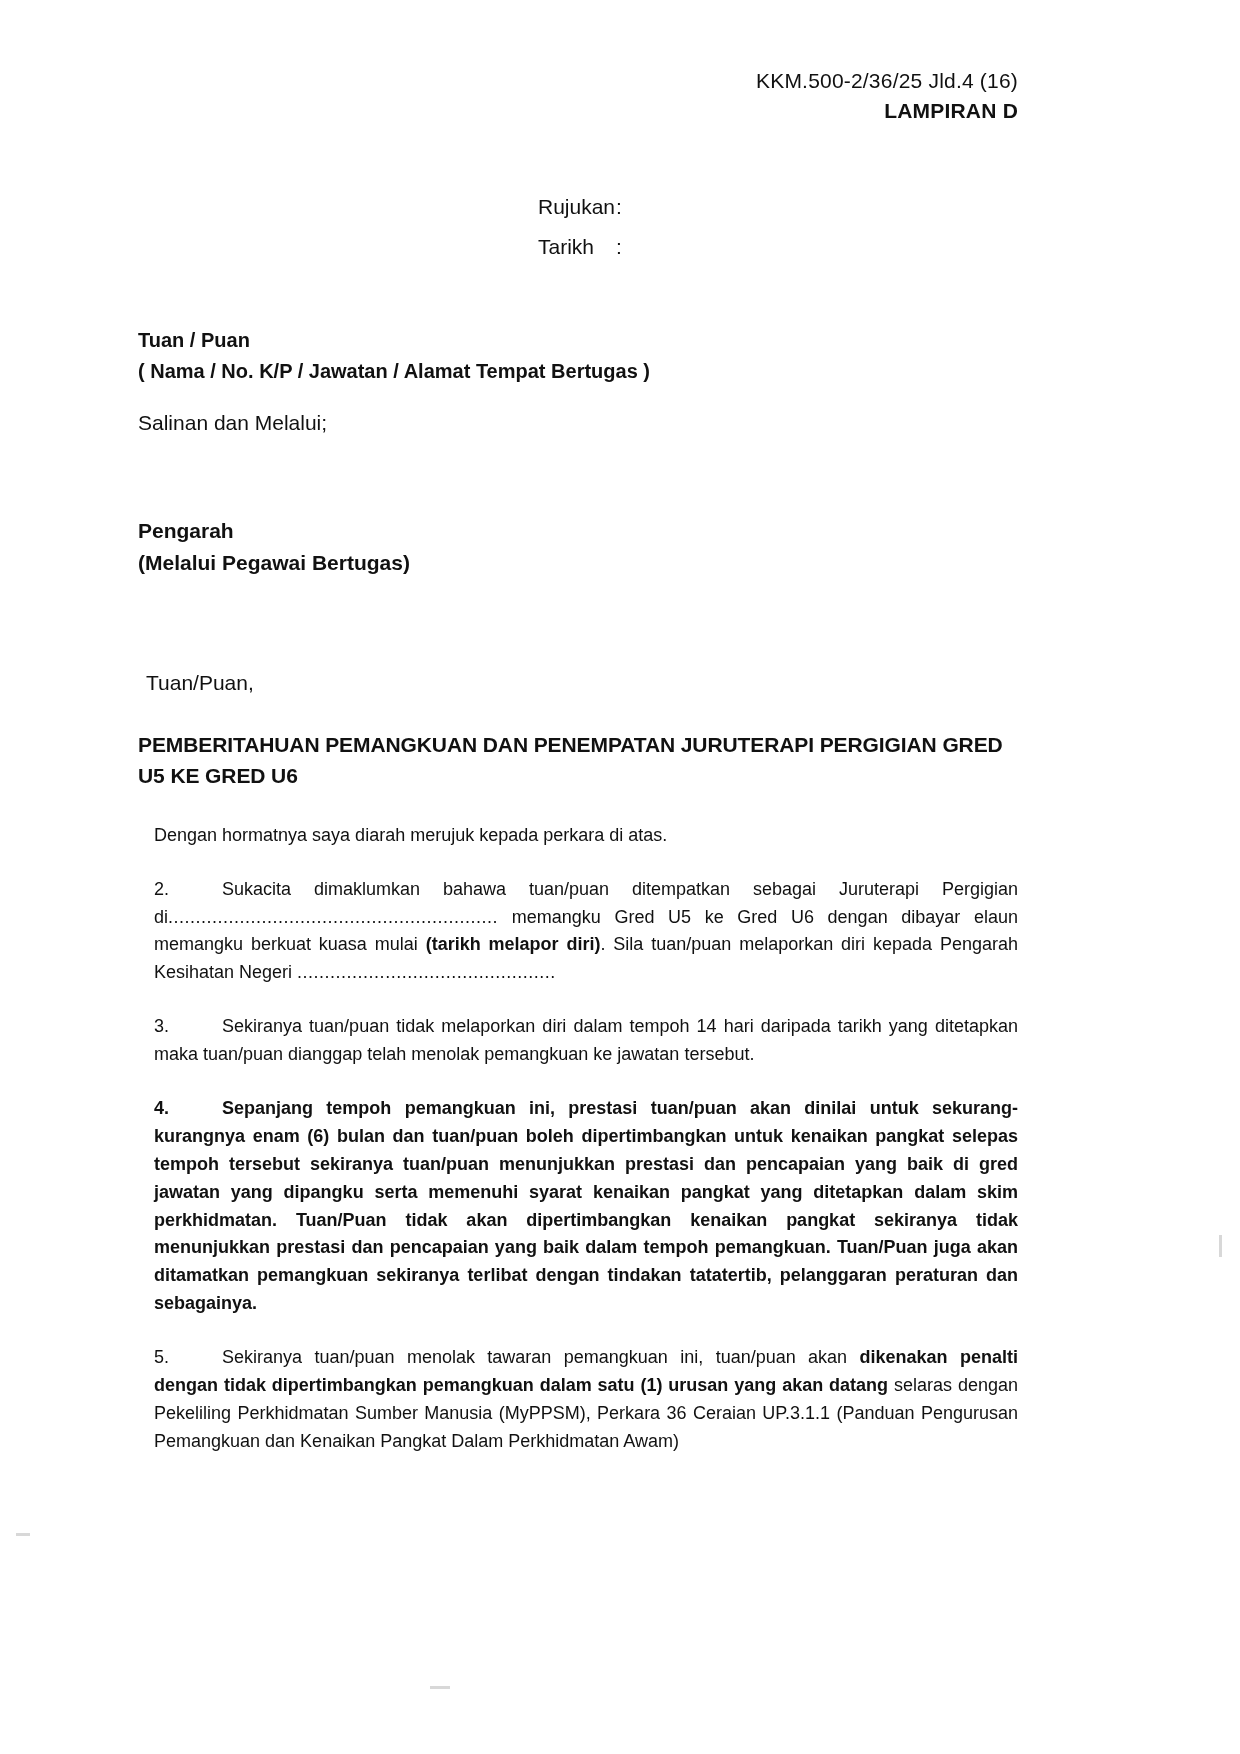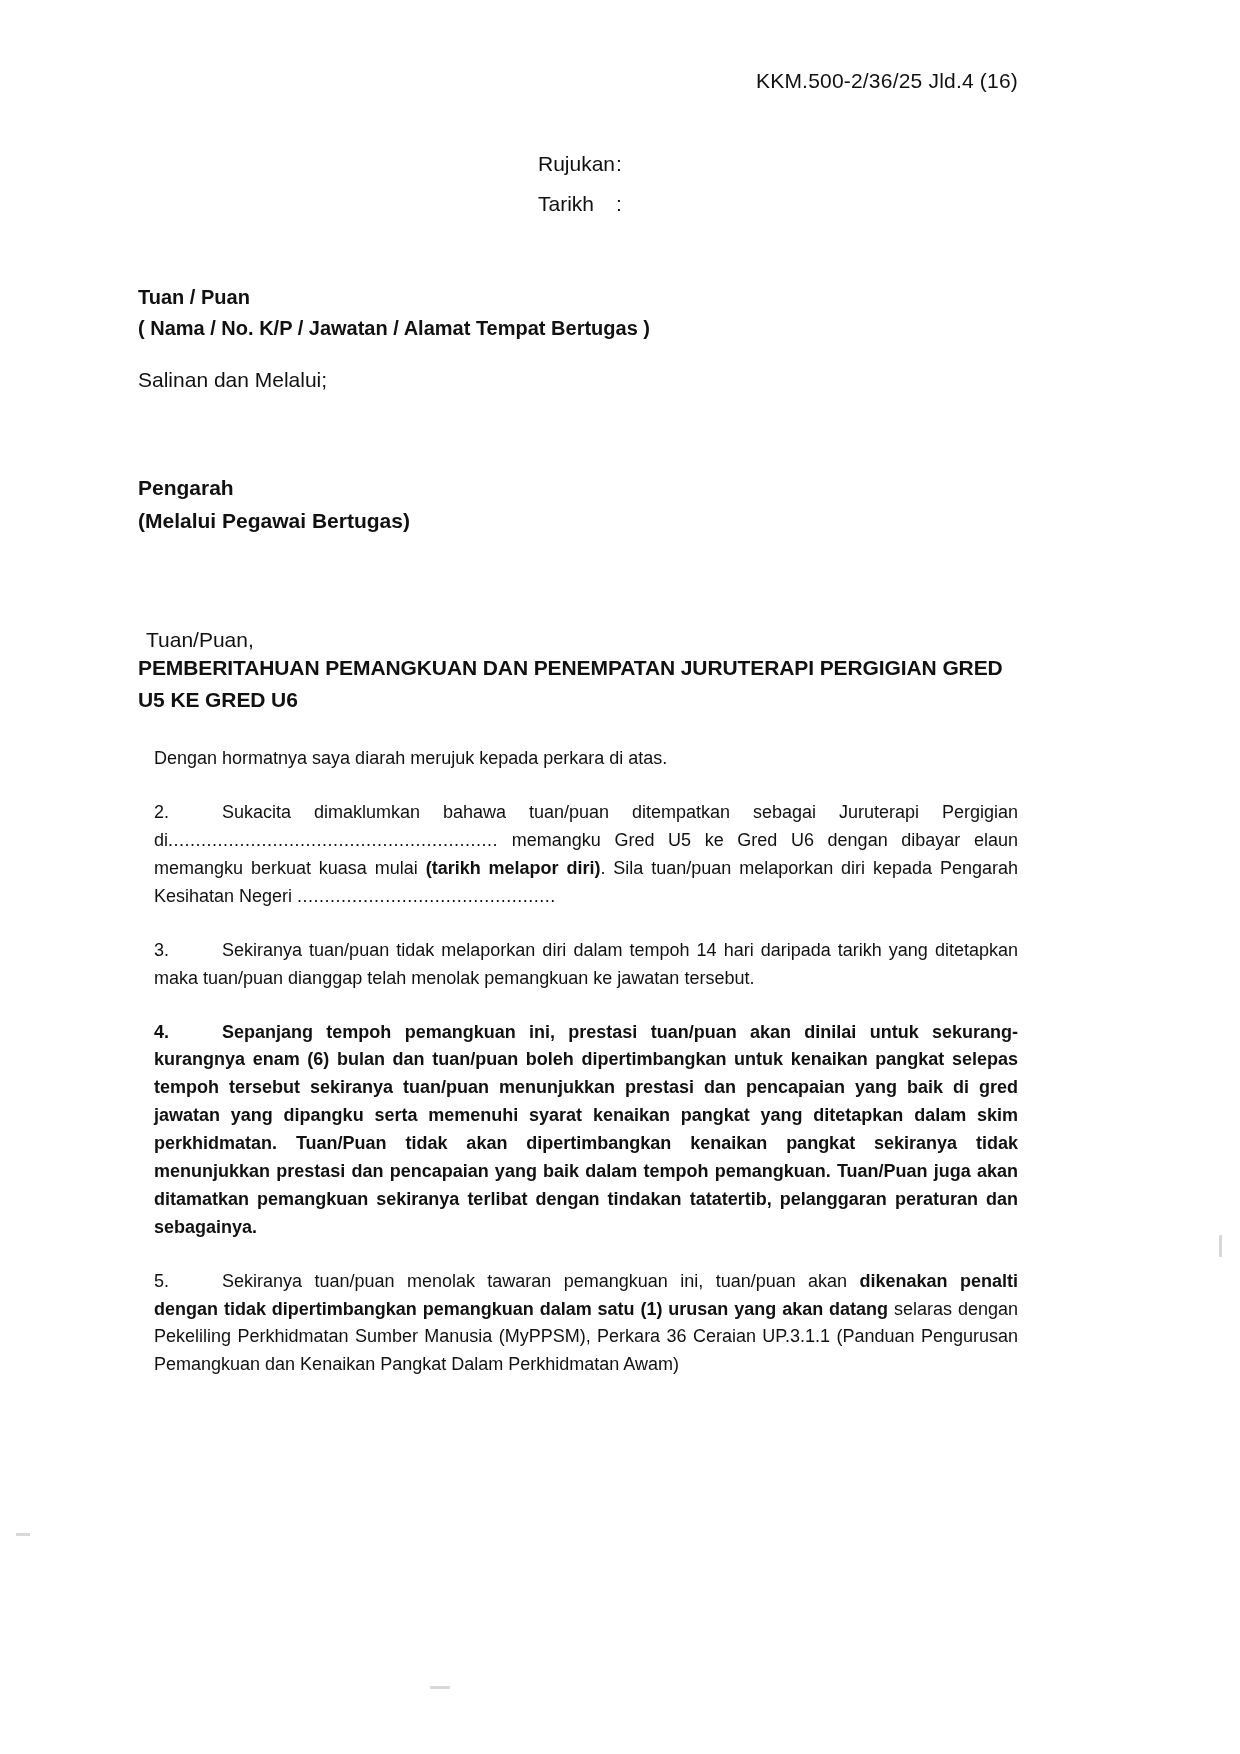--- a/index.html
+++ b/index.html
@@ -37,21 +37,21 @@
     line-height: 1.45;
     letter-spacing: 0.2px;
   }
   .doc-ref .lampiran {
     font-weight: bold;
     font-size: 21px;
   }
 
   
   .ref-block {
-    margin-top: 48px;
+    margin-top: 60px;
     font-size: 21px;
     line-height: 1.9;
     padding-left: 400px;
   }
   .ref-row {
     display: flex;
   }
   .ref-label {
     width: 78px;
   }
@@ -78,20 +78,21 @@
     line-height: 1.55;
   }
 
   .salutation {
     margin-top: 91px;
     font-size: 21px;
     padding-left: 8px;
   }
 
   .subject {
+    margin-top: 34px;
     font-size: 21px;
     font-weight: bold;
     line-height: 1.5;
     letter-spacing: -0.1px;
   }
 
   p.para {
     margin: 26px 0 0 16px;
     font-size: 18px;
     line-height: 1.55;
@@ -141,20 +142,21 @@
 <div class="page">
 
   <div class="mark mark-right"></div>
   <div class="mark mark-left"></div>
   <div class="mark mark-bottom"></div>
 
   <div class="content">
 
     <div class="doc-ref">
       <div>KKM.500-2/36/25 Jld.4 (16)</div>
+      <div class="lampiran">LAMPIRAN D</div>
     </div>
 
     <div class="ref-block">
       <div class="ref-row">
         <span class="ref-label">Rujukan</span>
         <span class="ref-colon">:</span>
       </div>
       <div class="ref-row">
         <span class="ref-label">Tarikh</span>
         <span class="ref-colon">:</span>

